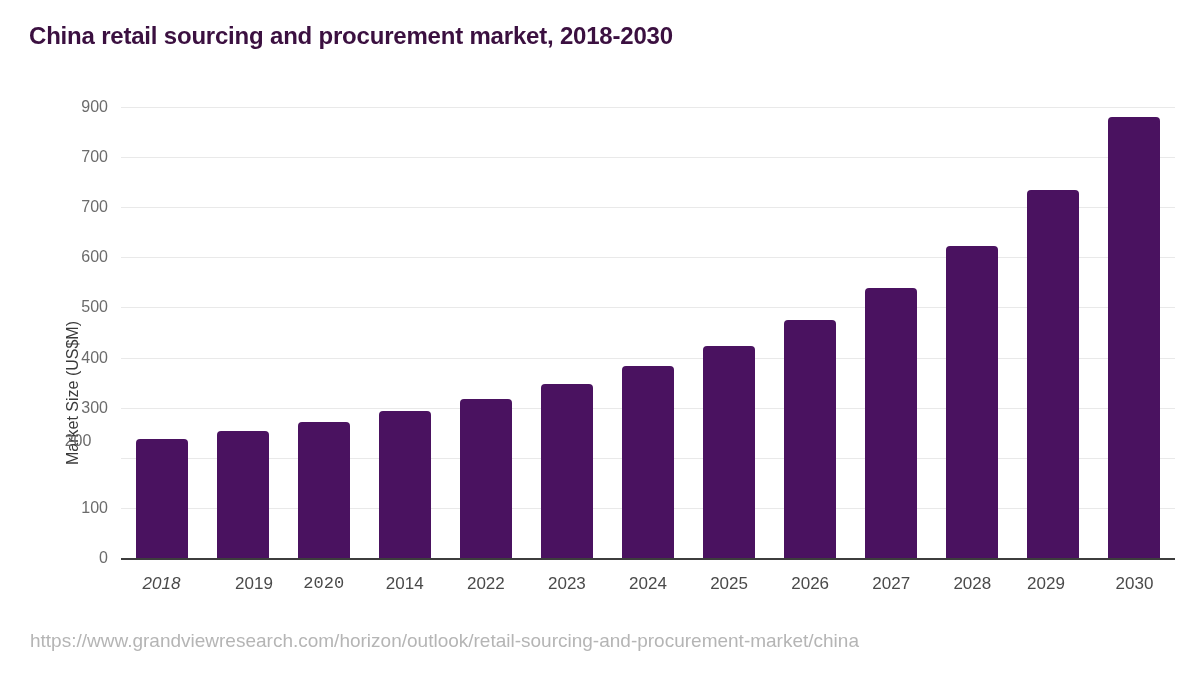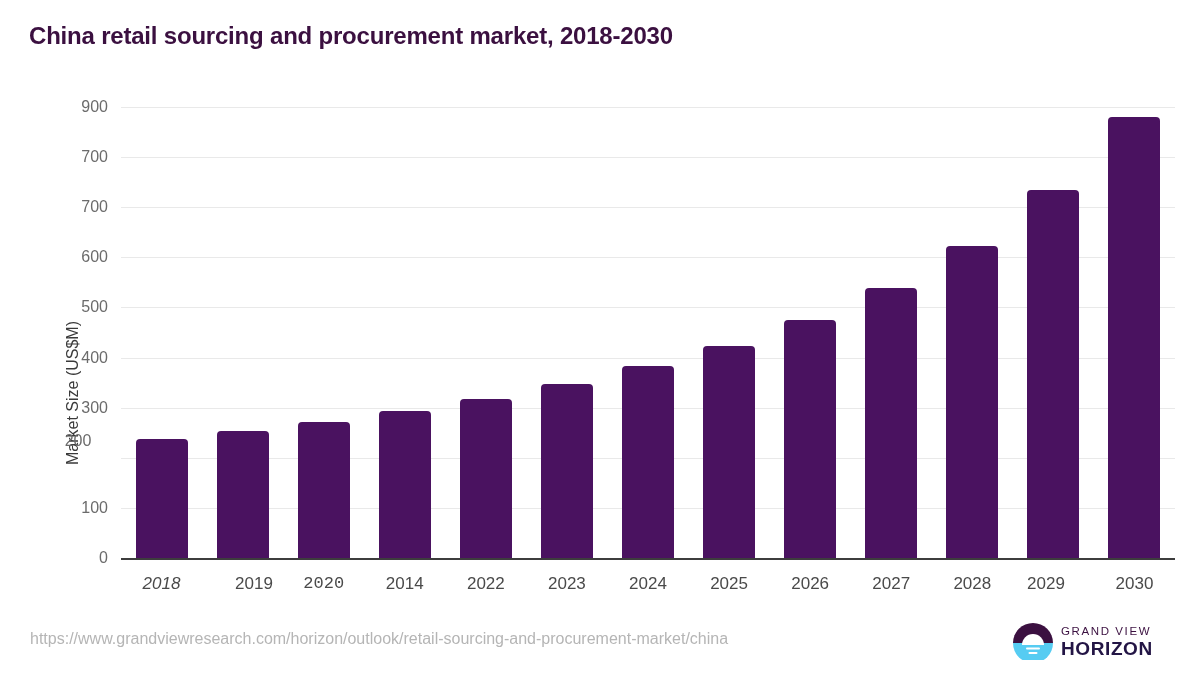--- a/index.html
+++ b/index.html
@@ -113,21 +113,21 @@
     font-size: 17px;
     color: #4a4a4a;
     white-space: nowrap;
   }
 
   
   #source-url {
     position: absolute;
     left: 30px;
     top: 630px;
-    font-size: 16px;
+    font-size: 19px;
     color: #b5b5b5;
     white-space: nowrap;
   }
 
   
   #logo {
     position: absolute;
     left: 1013px;
     top: 620px;
     width: 150px;
@@ -228,40 +228,20 @@
         <div class="bar" title="2029: 734" style="height: 367.816px; background: rgb(74, 18, 96);"></div>
       </div>
       <div class="bar-slot" style="left: 972.923px; width: 81.0769px;">
         <div class="bar" title="2030: 881" style="height: 441.479px; background: rgb(74, 18, 96);"></div>
       </div>
     </div>
   <div id="axis-line"></div>
 
   <div id="source-url">https://www.grandviewresearch.com/horizon/outlook/retail-sourcing-and-procurement-market/china</div>
 
-  <div id="logo">
-    <svg id="logo-mark" viewBox="0 0 40 40">
-      <defs>
-        <clipPath id="circ">
-            <circle cx="20" cy="20" r="20"></circle>
-          </clipPath>
-      </defs>
-      <g clip-path="url(#circ)">
-        <rect x="0" y="0" width="40" height="20" fill="#3b1040"></rect>
-        <rect x="0" y="20" width="40" height="20" fill="#56ccf2"></rect>
-        <path d="M 9 22 A 11 11 0 0 1 31 22 Z" fill="#ffffff"></path>
-        <rect x="13" y="24.5" width="14" height="2" rx="1" fill="#ffffff"></rect>
-        <rect x="15.5" y="29" width="9" height="2" rx="1" fill="#ffffff"></rect>
-      </g>
-    </svg>
-    <div id="logo-text">
-      <div id="logo-line1">GRAND VIEW</div>
-      <div id="logo-line2">HORIZON</div>
-    </div>
-  </div>
 
 <div class="xtick" style="left: 101.538px; font-style: italic;">2018</div>
     <div class="xtick" style="left: 194px;">2019</div>
     <div class="xtick" style="left: 263.692px; font-family: Liberation Mono, monospace;">2020</div>
     <div class="xtick" style="left: 344.769px;">2014</div>
     <div class="xtick" style="left: 425.846px;">2022</div>
     <div class="xtick" style="left: 506.923px;">2023</div>
     <div class="xtick" style="left: 588px;">2024</div>
     <div class="xtick" style="left: 669.077px;">2025</div>
     <div class="xtick" style="left: 750.154px;">2026</div>

